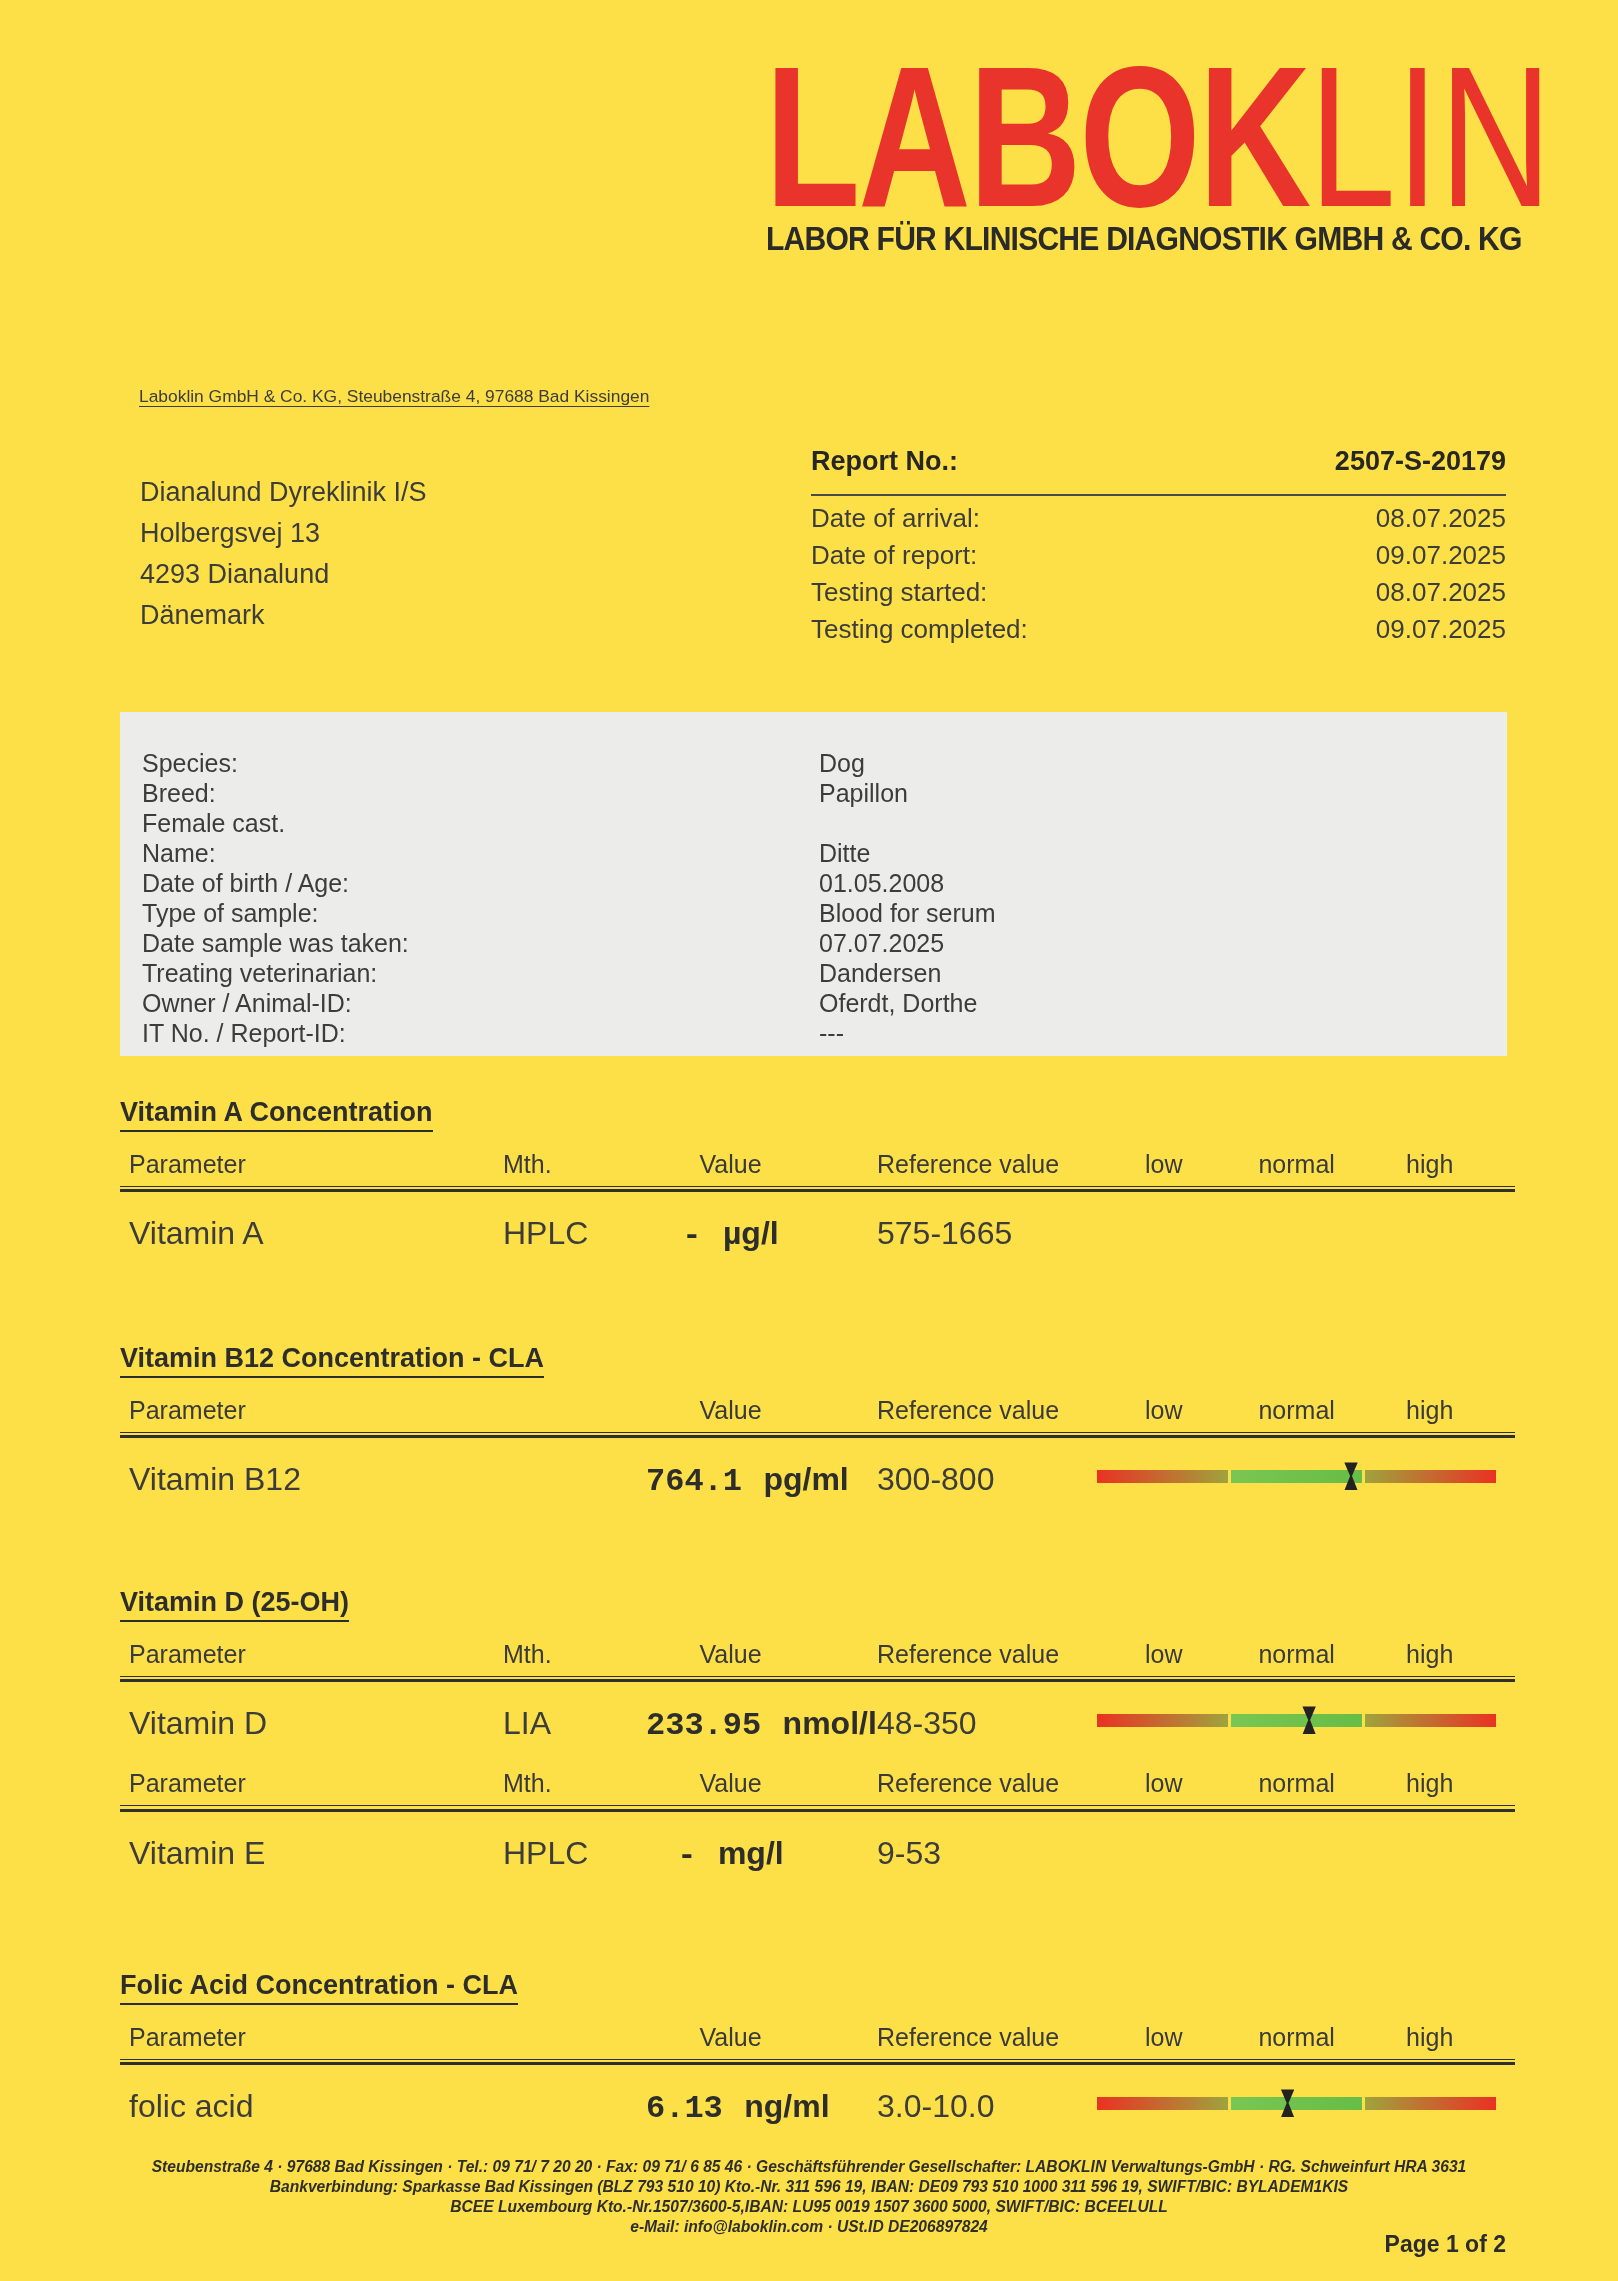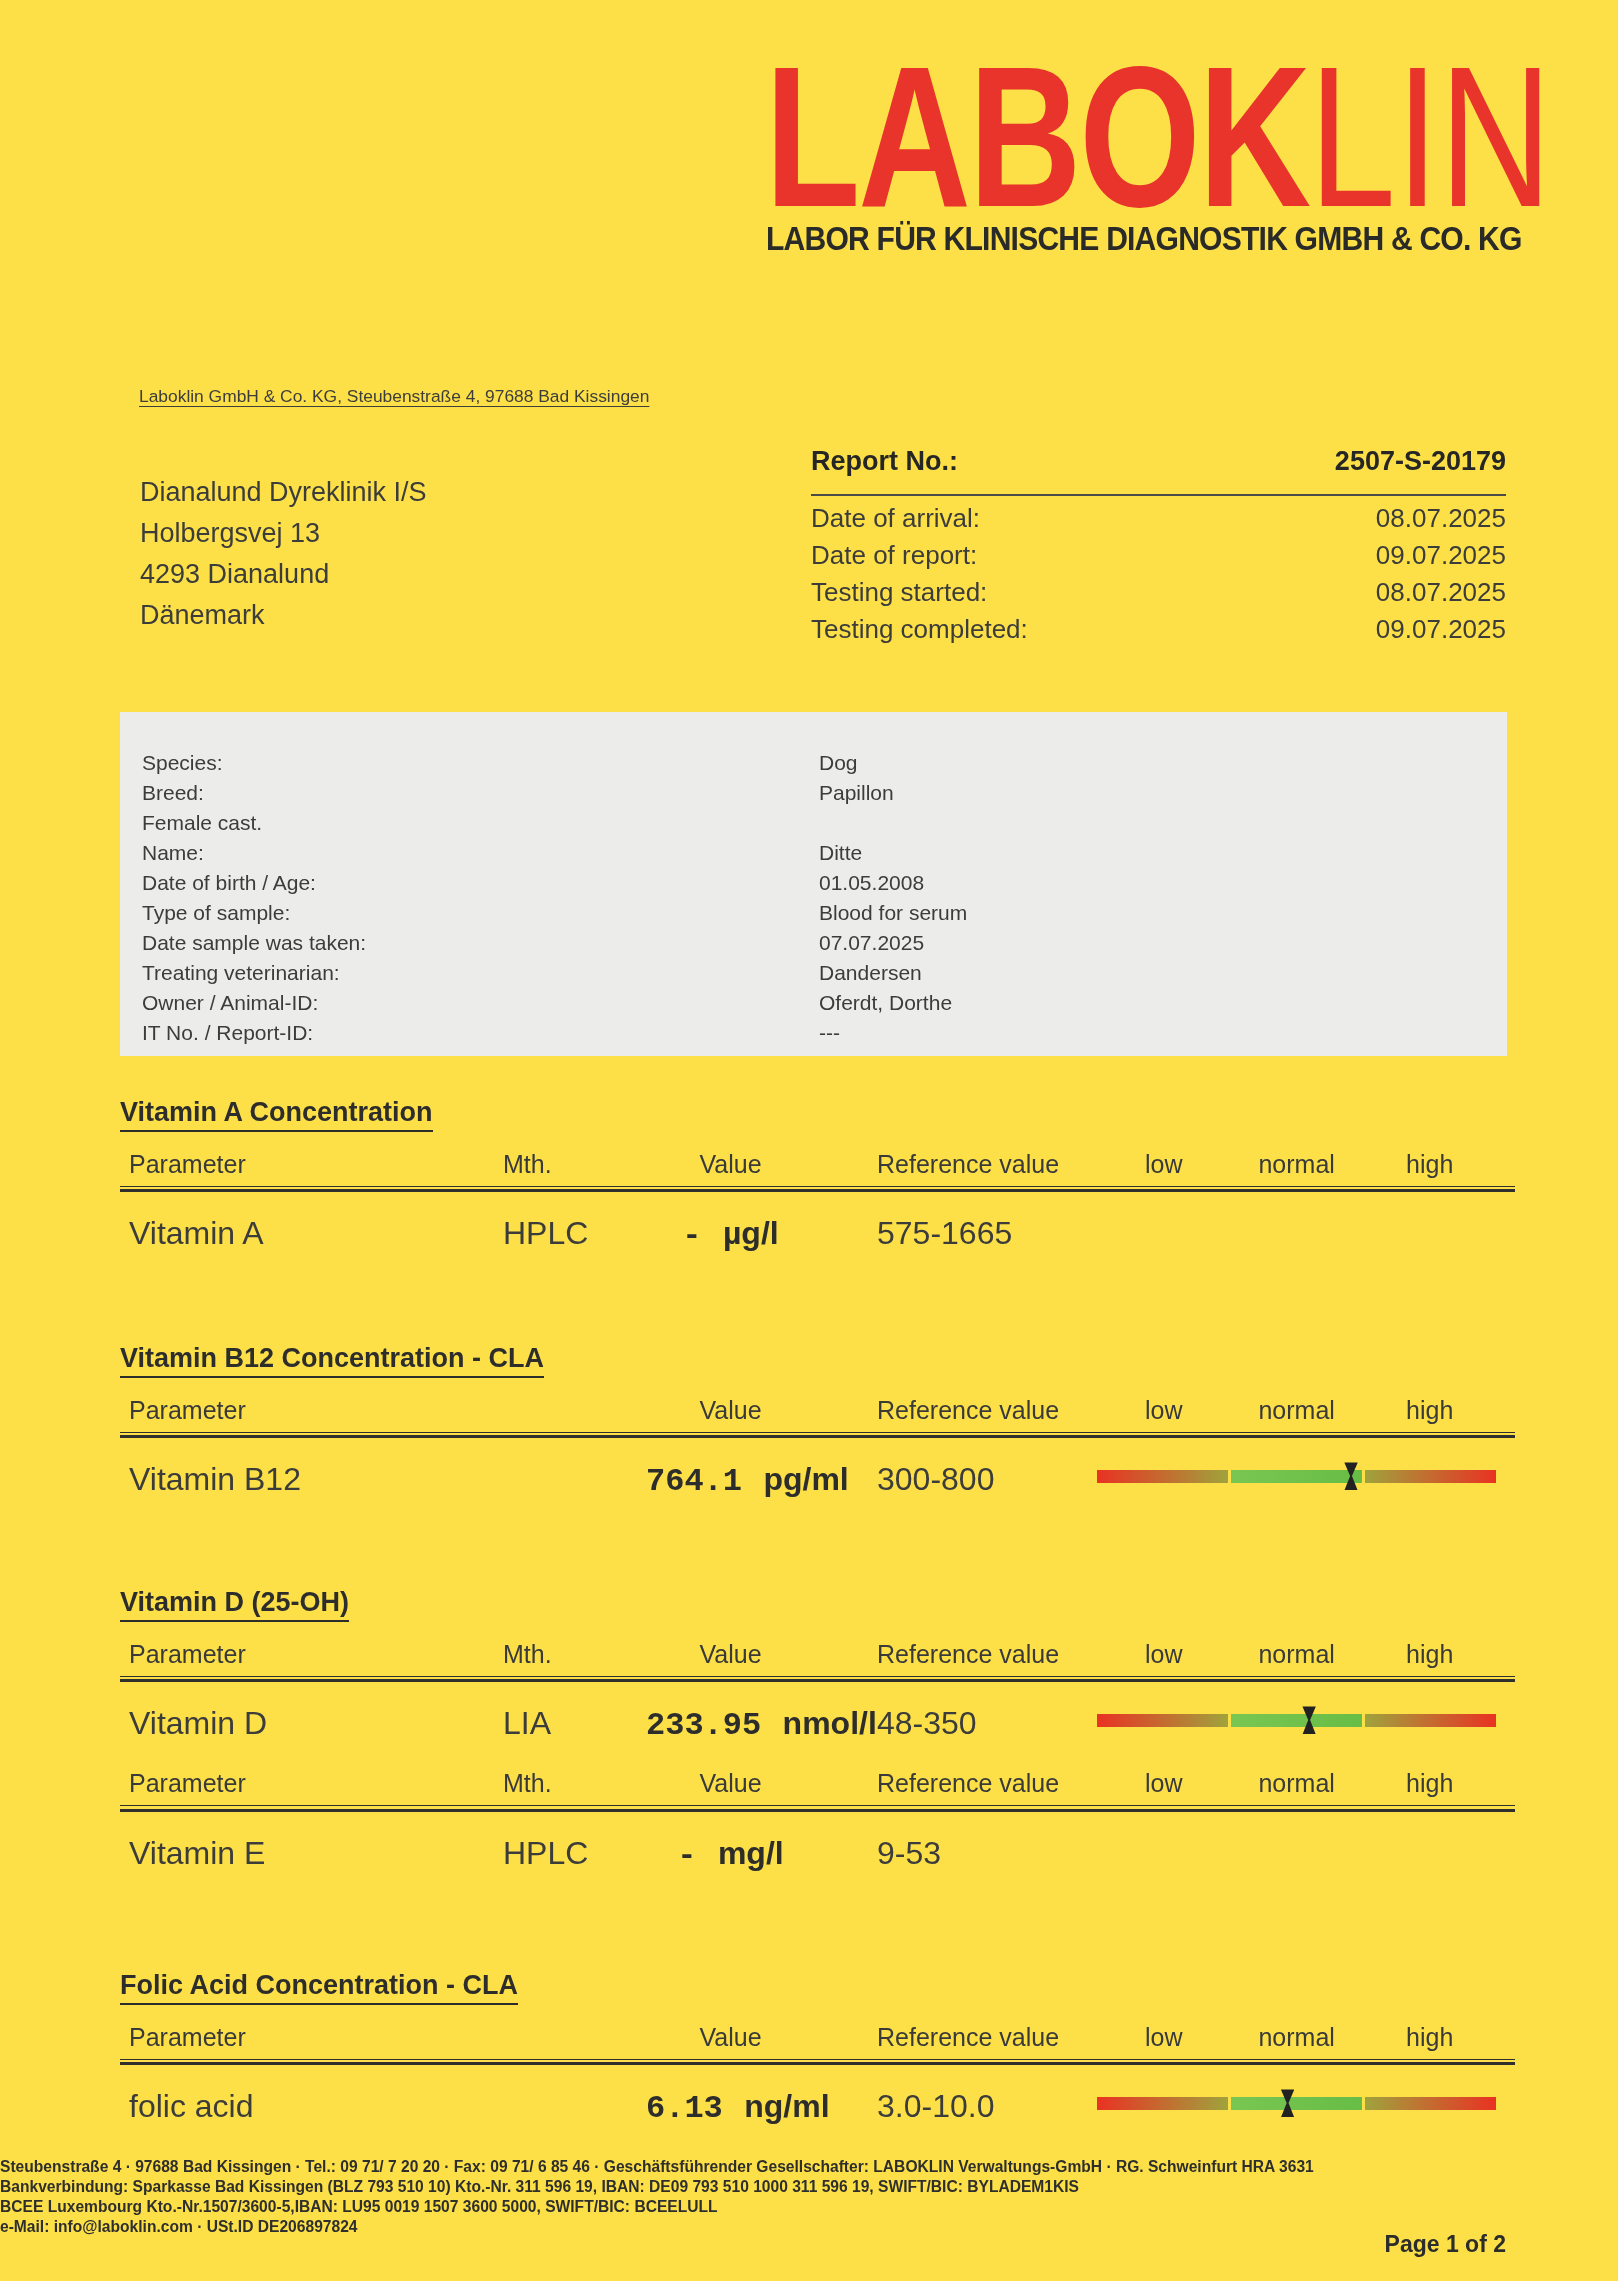--- a/index.html
+++ b/index.html
@@ -22,21 +22,21 @@
 
   
   .report{position:absolute;left:811px;top:446px;width:695px;font-size:26px;color:#3c3c3b;}
   .report-title{display:flex;justify-content:space-between;font-weight:bold;font-size:27px;
                 color:#262625;padding-bottom:17px;border-bottom:2.2px solid #4a4a48;margin-bottom:3.6px;}
   .r-row{display:flex;justify-content:space-between;line-height:37px;}
 
   
   .subject{position:absolute;left:120px;top:712px;width:1387px;height:344px;background:#ececeb;
            padding:36px 0 0 22px;box-sizing:border-box;}
-  .s-row{display:flex;font-size:21px;line-height:30px;}
+  .s-row{display:flex;font-size:25px;line-height:30px;}
   .s-label{width:677px;}
 
   
   .section{position:absolute;left:120px;width:1395px;}
   .sec-0{top:1098px}.sec-1{top:1344px}.sec-2{top:1588px}.sec-3{top:1769px}.sec-4{top:1971px}
   .sec-heading{display:inline-block;font-weight:bold;font-size:27px;color:#2d2d2c;
                border-bottom:2.7px solid #2d2d2c;padding-bottom:2.7px;line-height:29px;}
   .lab-table{margin-top:18px;}
   .no-heading .lab-table{margin-top:0;}
   .t-head{display:flex;font-size:25px;color:#3a3a39;align-items:flex-end;padding-bottom:7.1px;}
@@ -50,22 +50,22 @@
   .v-unit{font-weight:bold;color:#2d2d2c;margin-left:21.4px;}
   .c-ref{width:214px;margin-left:62px;}
   .c-range{display:flex;width:399px;margin-left:6.2px;}
   .c-range span{flex:1;text-align:center;}
   .c-bar{position:relative;display:flex;gap:2.7px;width:399px;margin-left:6.2px;margin-top:9px;height:12.5px;}
   .bar-seg{flex:1;height:12.5px;}
   .bar-marker{position:absolute;top:-8px;width:13.4px;height:28px;
               clip-path:polygon(0 0,100% 0,57% 48%,100% 100%,0 100%,43% 48%);}
 
   
-  .footer{position:absolute;left:0;width:100%;top:2157px;
-          font-size:15.6px;font-weight:bold;color:#2e2e2d;line-height:20px;}
+  .footer{position:absolute;left:0;width:100%;top:2157px;text-align:center;
+          font-size:15.6px;font-weight:bold;color:#2e2e2d;line-height:20px;font-style:italic;}
   .page-label{position:absolute;right:112px;top:2231px;font-size:23px;font-weight:bold;color:#2c2c2b;}
 </style>
 </head>
 <body>
 
 <div class="page">
 
   <div class="logo-wrap">
     <div class="logo-text" style="color: rgb(232, 52, 43);"><span>LABOK</span><span class="logo-light">LIN</span></div>
   </div>

